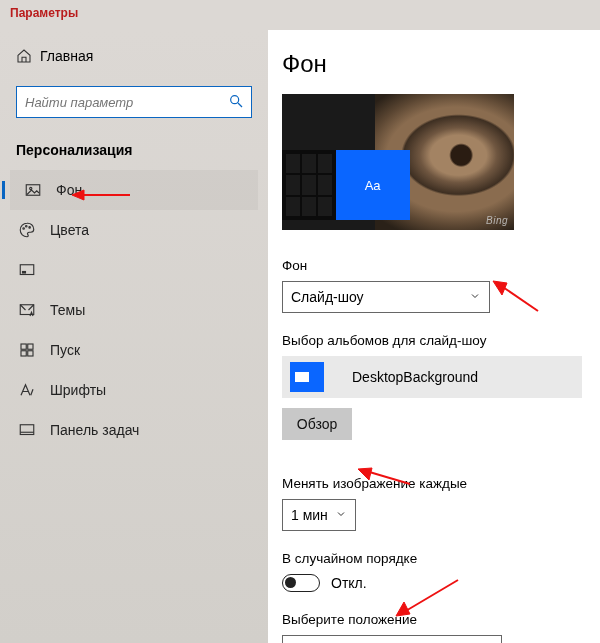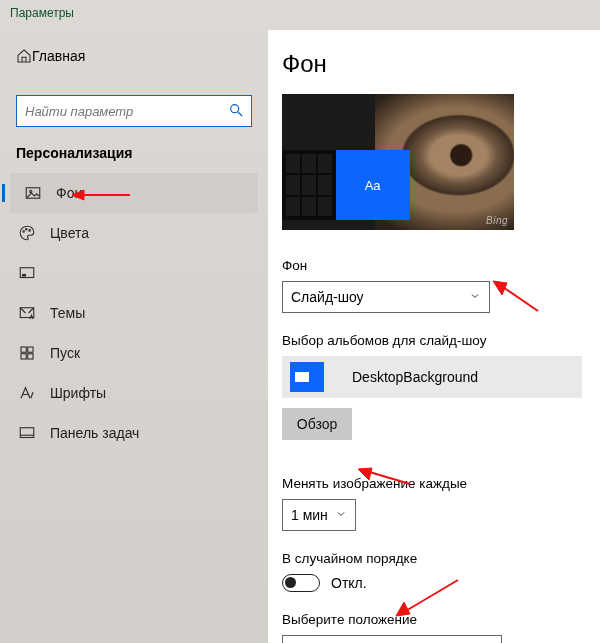--- a/index.html
+++ b/index.html
@@ -1,23 +1,23 @@
 <!DOCTYPE html>
 <html><head>
 <meta charset="utf-8">
 <style>
   * { box-sizing: border-box; margin: 0; padding: 0; }
   html, body { width: 600px; height: 643px; font-family: "Segoe UI", Tahoma, sans-serif; font-size: 13px; color: #000; background: #fff; overflow: hidden; }
   .window { display: flex; flex-direction: column; width: 600px; height: 643px; }
-  .titlebar { height: 30px; padding: 6px 10px 0 10px; font-size: 12px; color: #14532d; background: #dcd8d4; }
+  .titlebar { height: 30px; padding: 6px 10px 0 10px; font-size: 12px; color: #b91c1c; background: #dcd8d4; font-weight: bold; }
   .body { flex: 1; display: flex; min-height: 0; }
   .sidebar { width: 268px; background: linear-gradient(to bottom, #dcd8d4, #d2cfca); padding: 10px 10px 10px 10px; }
-  .home-row { display: flex; align-items: center; gap: 0; padding: 8px 6px 31px 6px; font-size: 14px; }
+  .home-row { display: flex; align-items: center; gap: 8px; padding: 8px 6px 22px 6px; font-size: 14px; }
   .home-row .icon { width: 16px; height: 16px; color: #333; }
-  .search-wrap { position: relative; margin: 0 6px 18px 6px; }
+  .search-wrap { position: relative; margin: 0 6px 24px 6px; }
   .search-input { width: 100%; height: 32px; border: 1px solid #0a66c2; padding: 0 30px 0 8px; font-size: 13px; font-style: italic; color: #777; background: #fff; outline: none; }
   .search-icon { position: absolute; right: 8px; top: 7px; color: #0a66c2; }
   .section-title { font-weight: 600; font-size: 14px; padding: 0 6px 12px 6px; }
   .nav { display: flex; flex-direction: column; }
   .nav-item { display: flex; align-items: center; gap: 14px; padding: 11px 8px; font-size: 14px; cursor: pointer; color: #222; }
   .nav-item .icon { width: 18px; height: 18px; color: #333; flex-shrink: 0; }
   .nav-item.active { background: rgba(0,0,0,0.04); }
   .nav-item.active::before { content:""; width:3px; height:18px; background:#0a66c2; margin-left:-8px; margin-right:5px; }
   .nav-item.active { padding-left: 0px; }
   .nav-item.active .label { margin-left: 0; }

